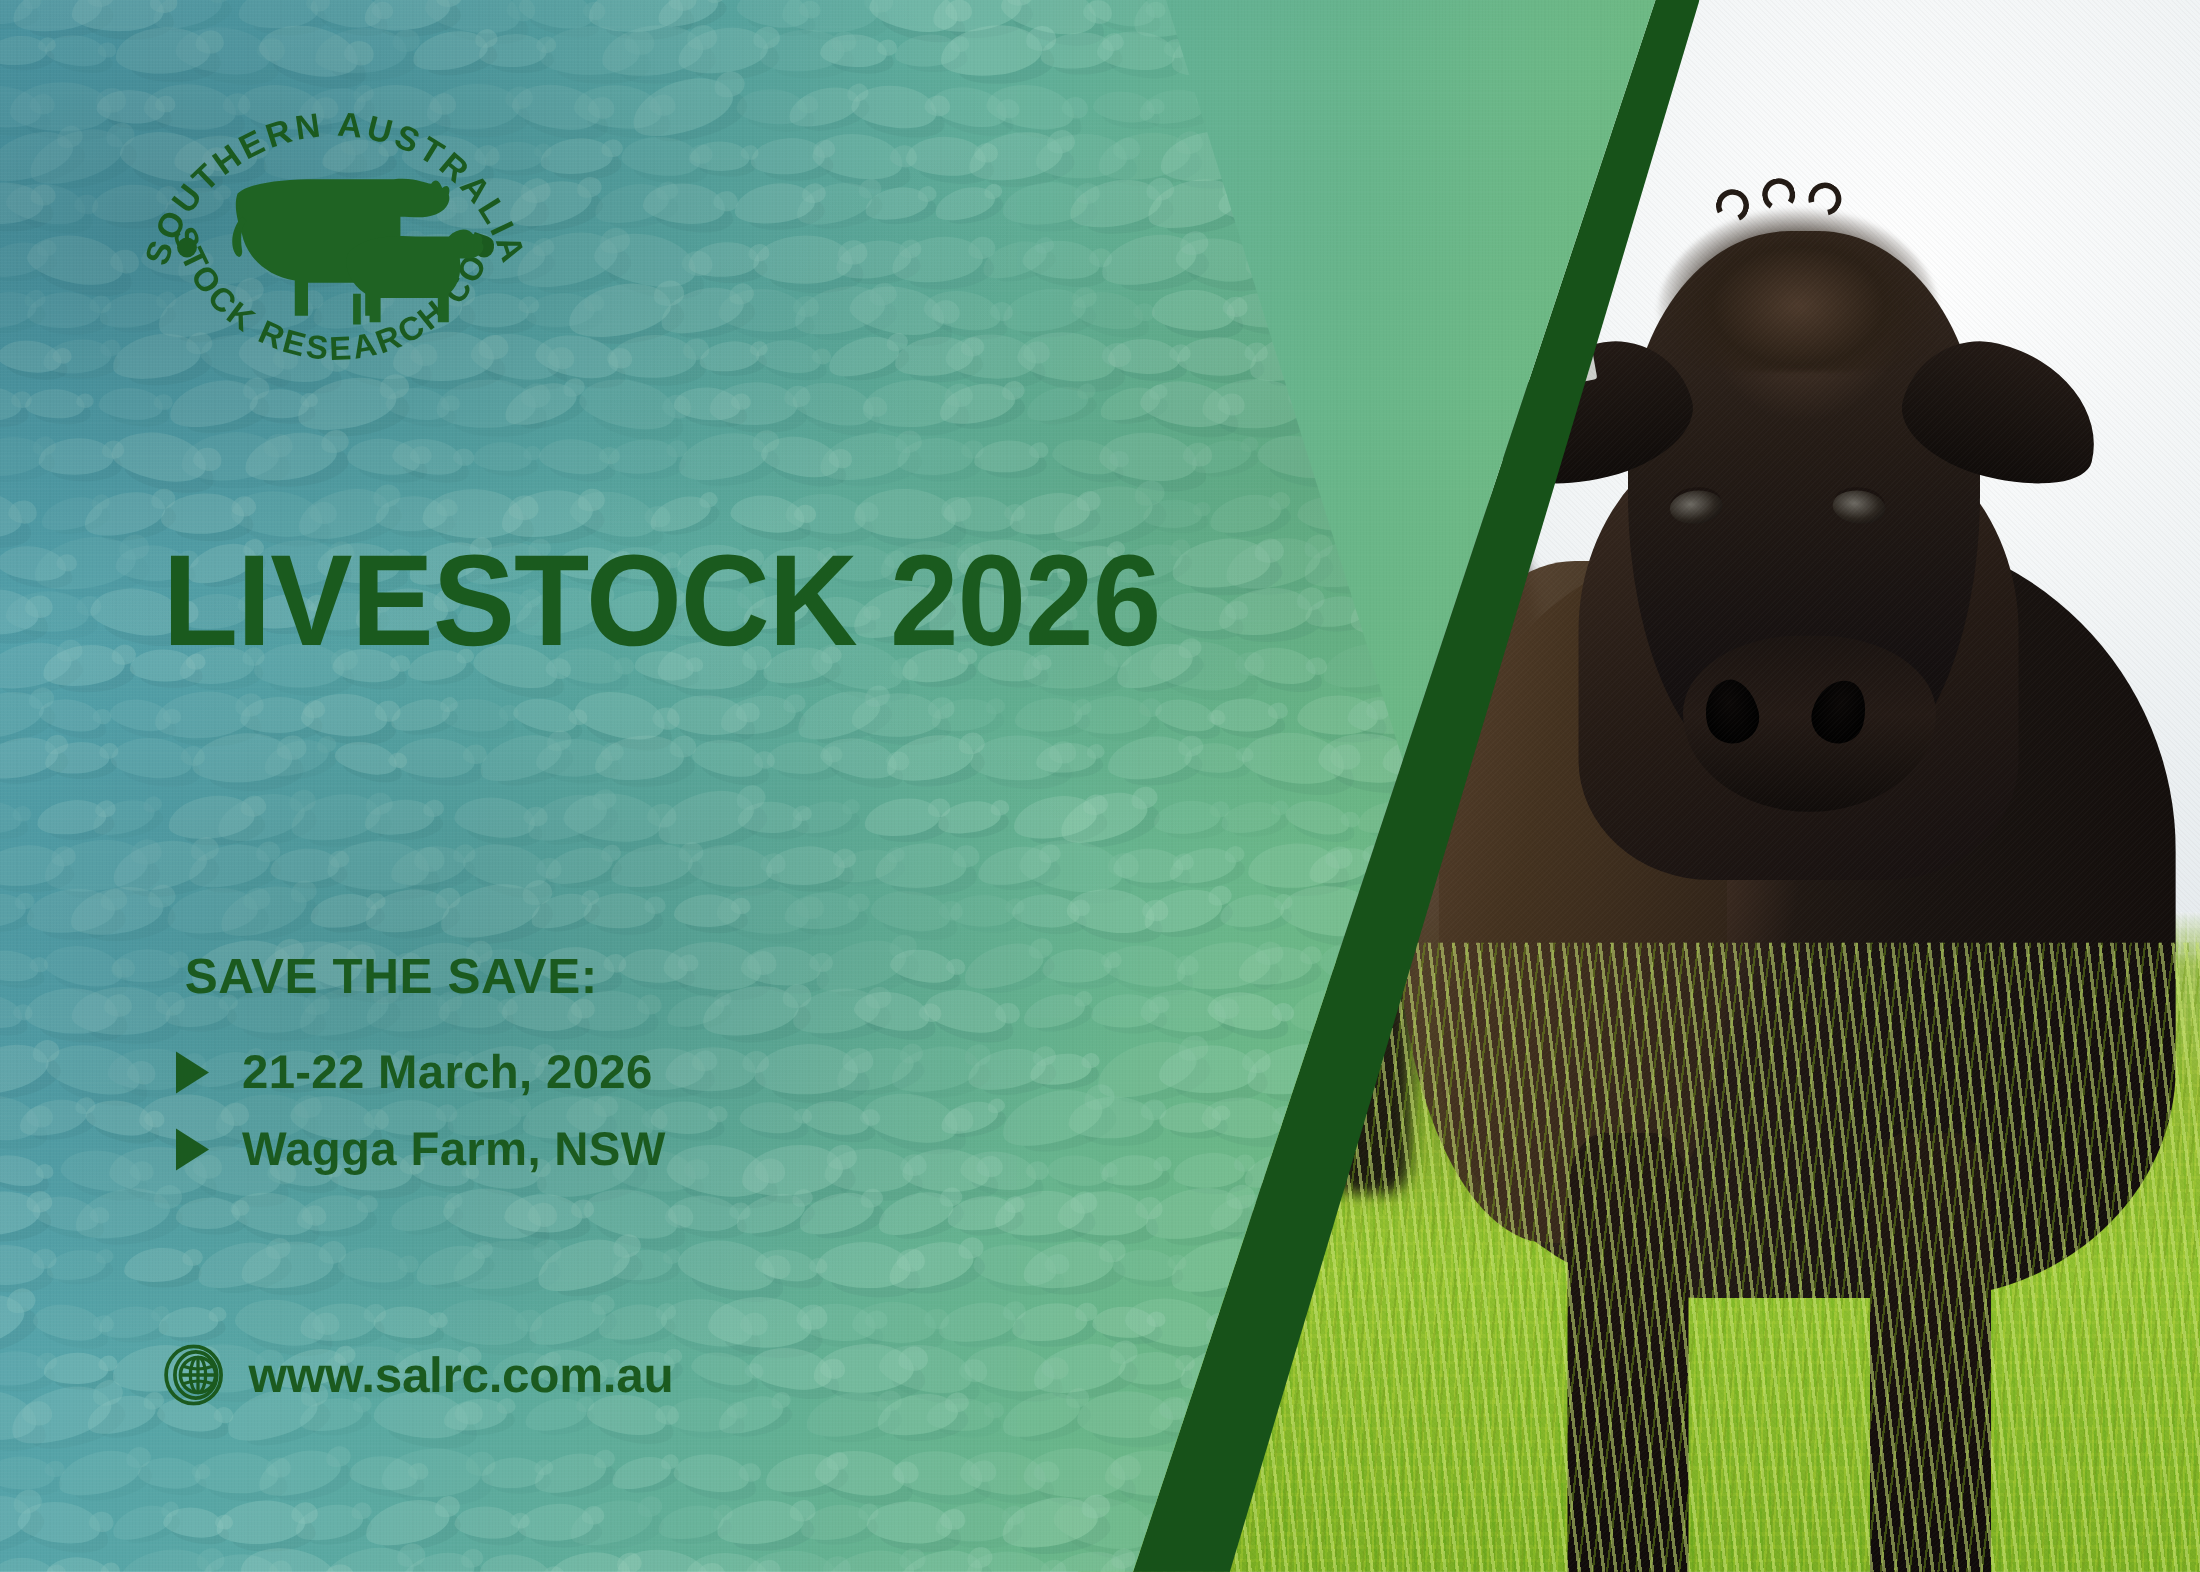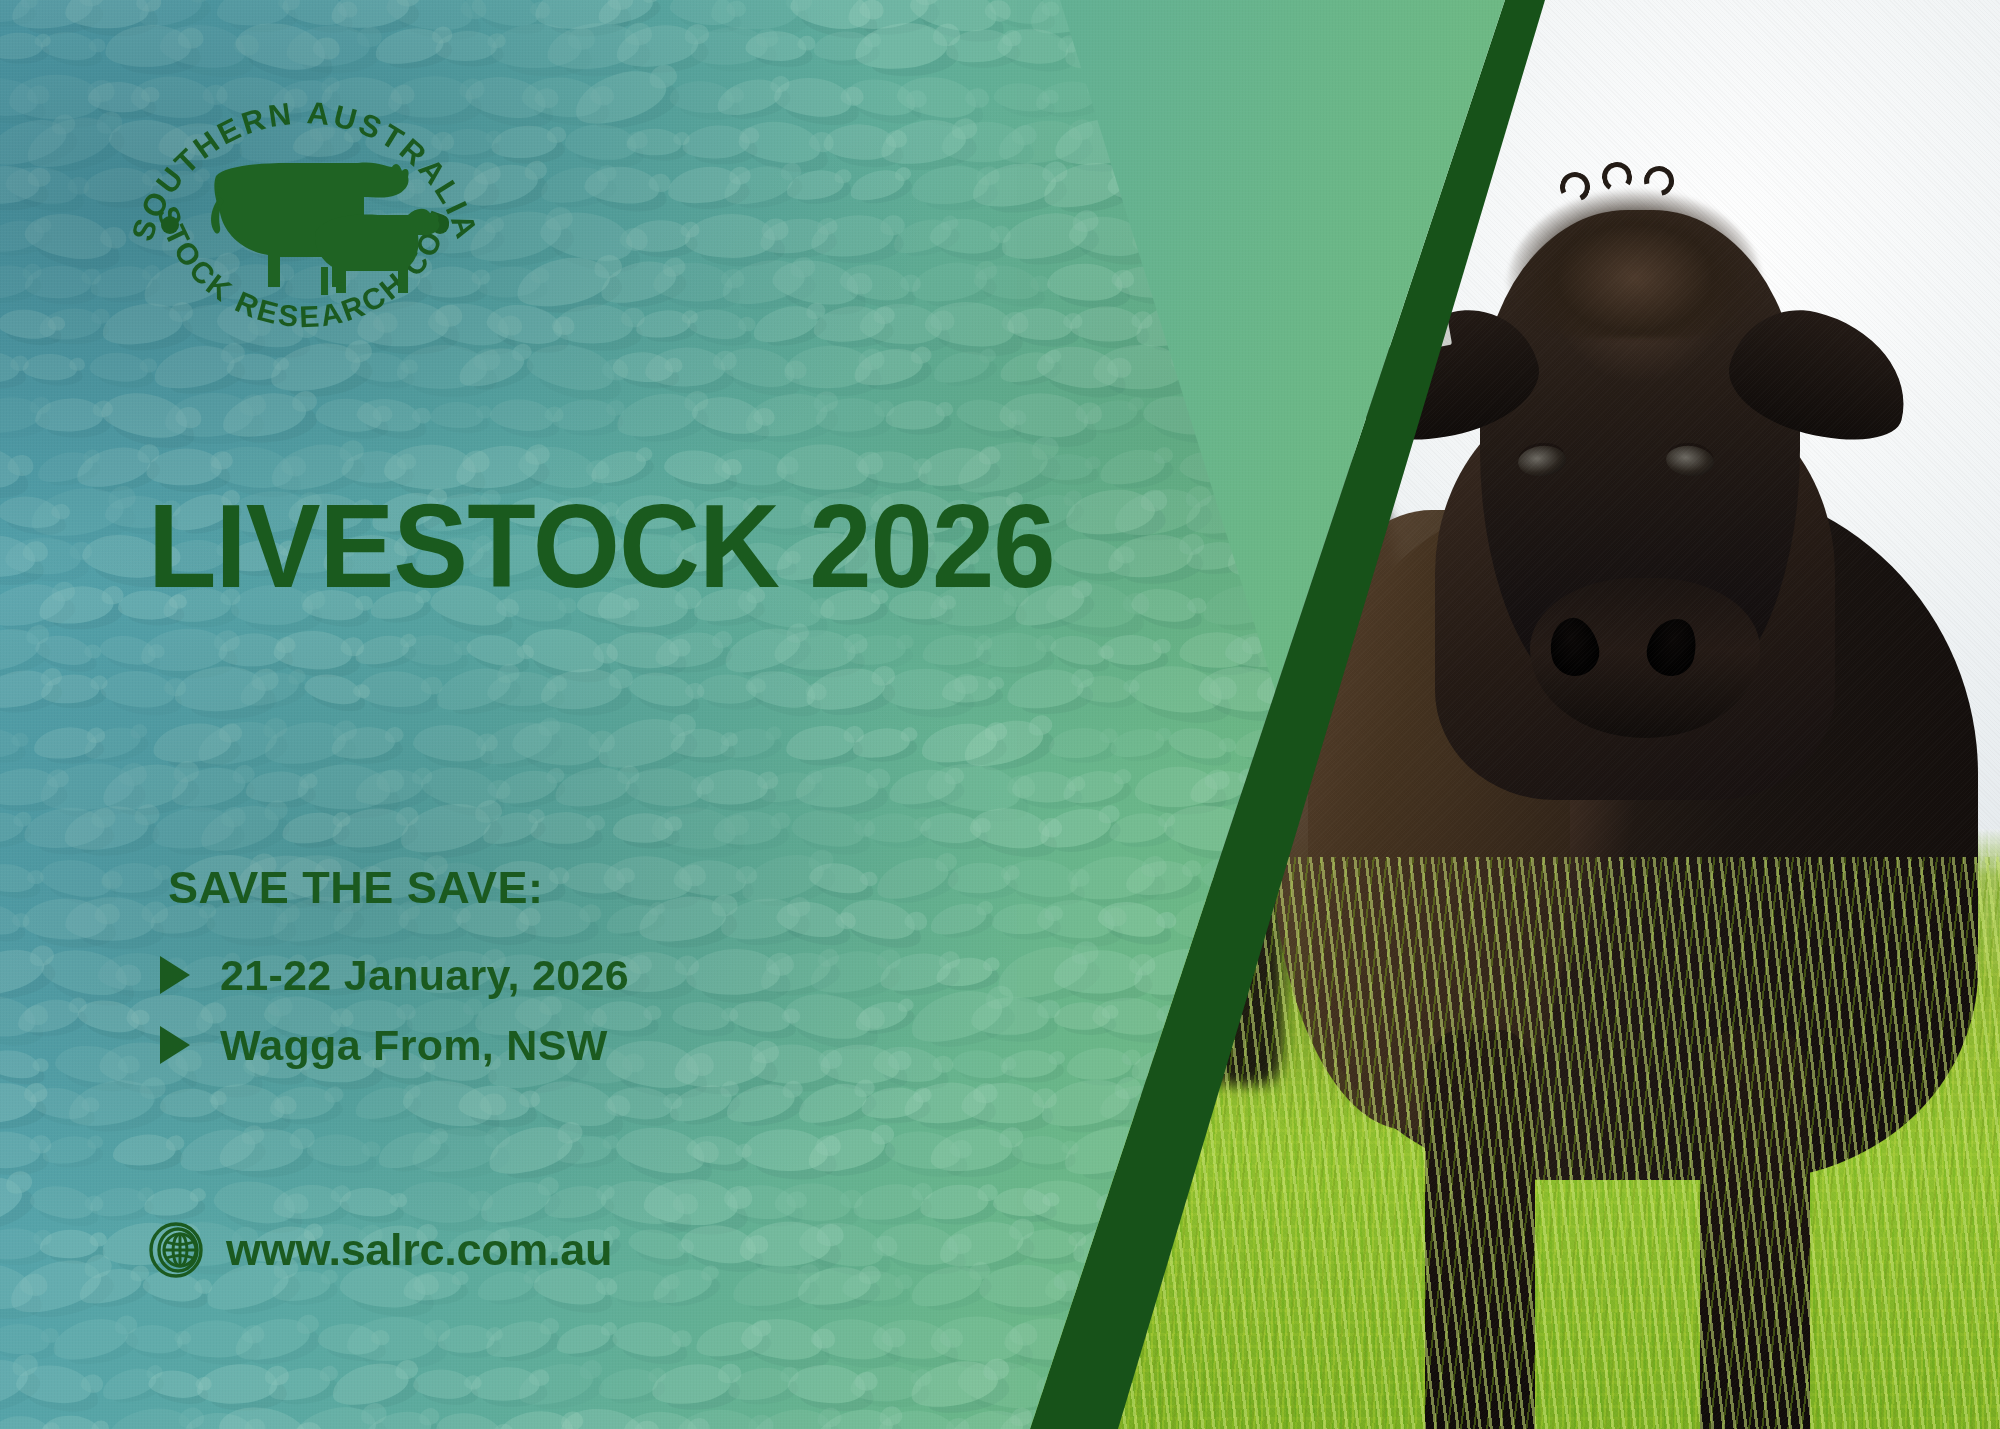--- a/index.html
+++ b/index.html
@@ -1041,27 +1041,27 @@
     <div class="title">LIVESTOCK 2026</div>
 
 
     <div class="save-label">SAVE THE SAVE:</div>
 
     <div class="dates">
       <div class="date-row">
         <div class="bullet">
             <span></span>
           </div>
-        <div class="date-text">21-22 January, 2026</div>
+        <div class="date-text">21-22 March, 2026</div>
       </div>
       <div class="date-row">
         <div class="bullet">
             <span></span>
           </div>
-        <div class="date-text">Wagga From, NSW</div>
+        <div class="date-text">Wagga Farm, NSW</div>
       </div>
     </div>
 
     <div class="weblink">
       <svg class="globe" viewBox="0 0 56 56">
         <ellipse cx="28" cy="28" rx="25" ry="26" fill="none" stroke="#1b5a1f" stroke-width="3.4"></ellipse>
         <ellipse cx="30" cy="28" rx="19" ry="21" fill="none" stroke="#1b5a1f" stroke-width="3.4"></ellipse>
         <circle cx="32" cy="28" r="16" fill="none" stroke="#1b5a1f" stroke-width="3.2"></circle>
         <ellipse cx="32" cy="28" rx="7" ry="16" fill="none" stroke="#1b5a1f" stroke-width="3"></ellipse>
         <line x1="32" y1="12" x2="32" y2="44" stroke="#1b5a1f" stroke-width="3"></line>

